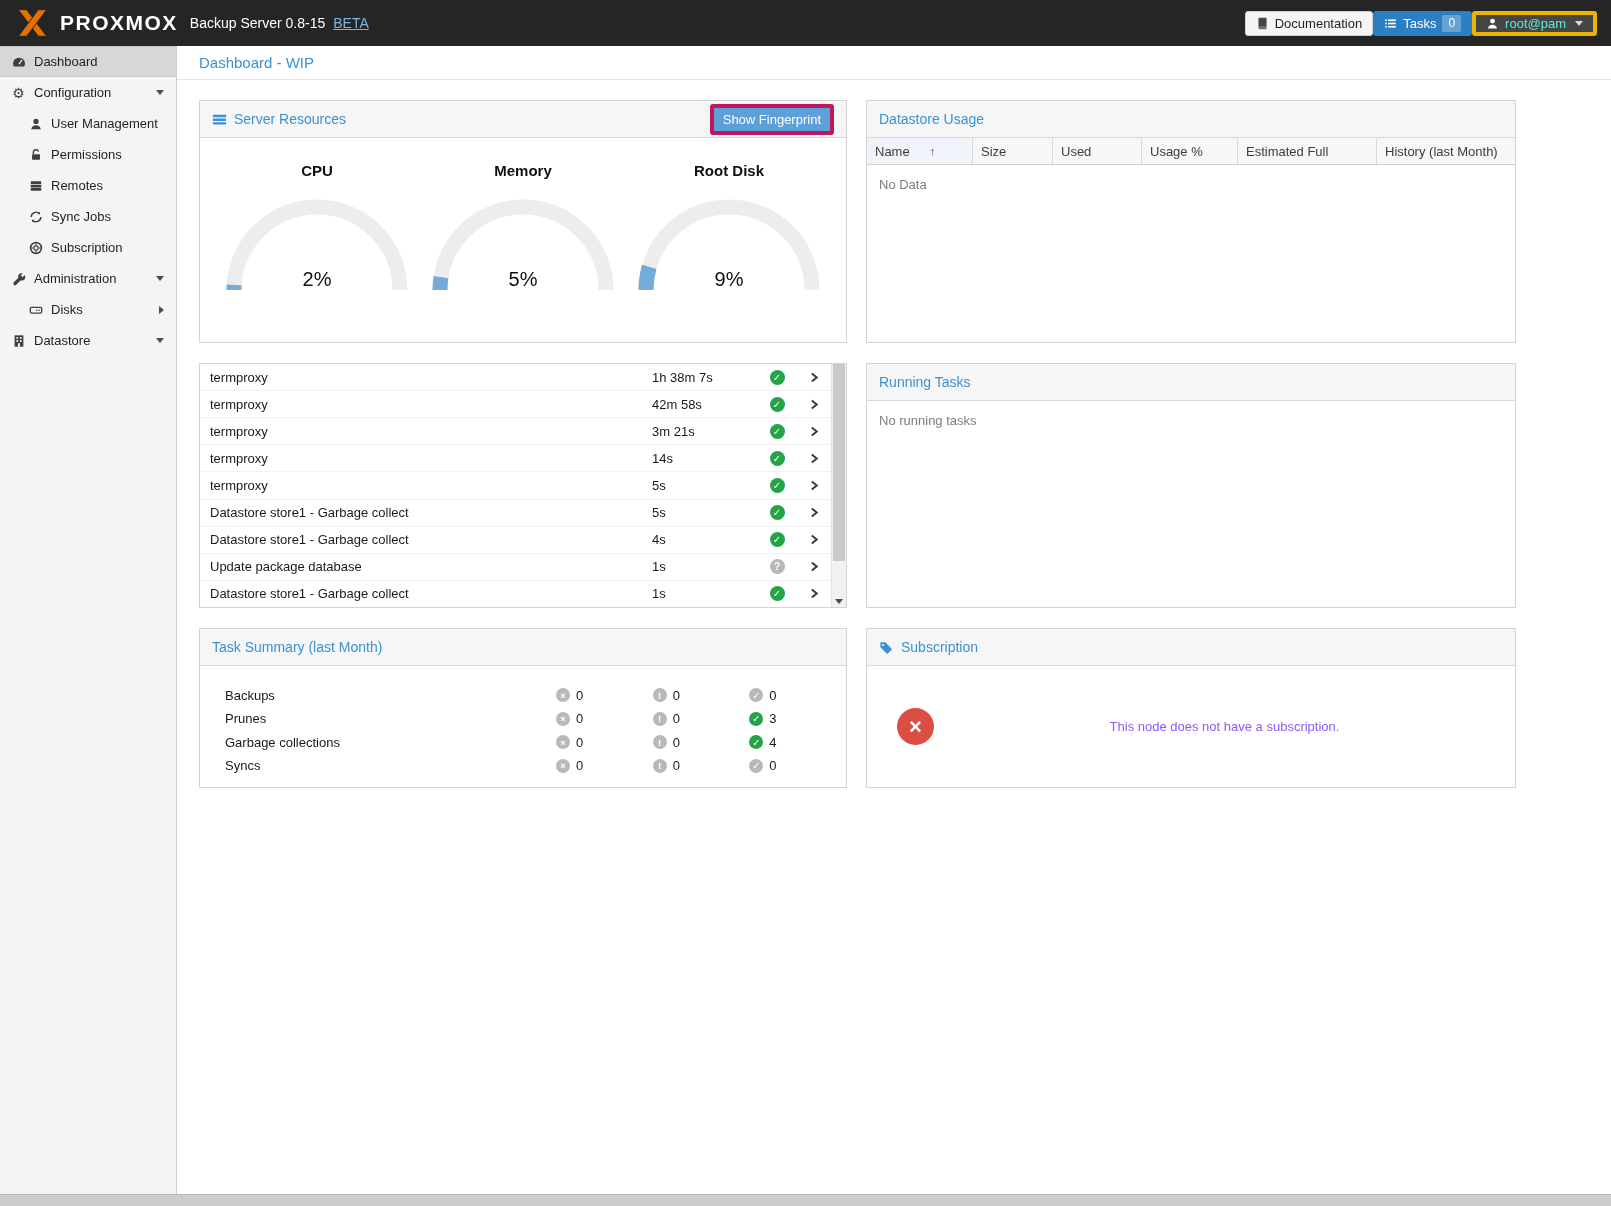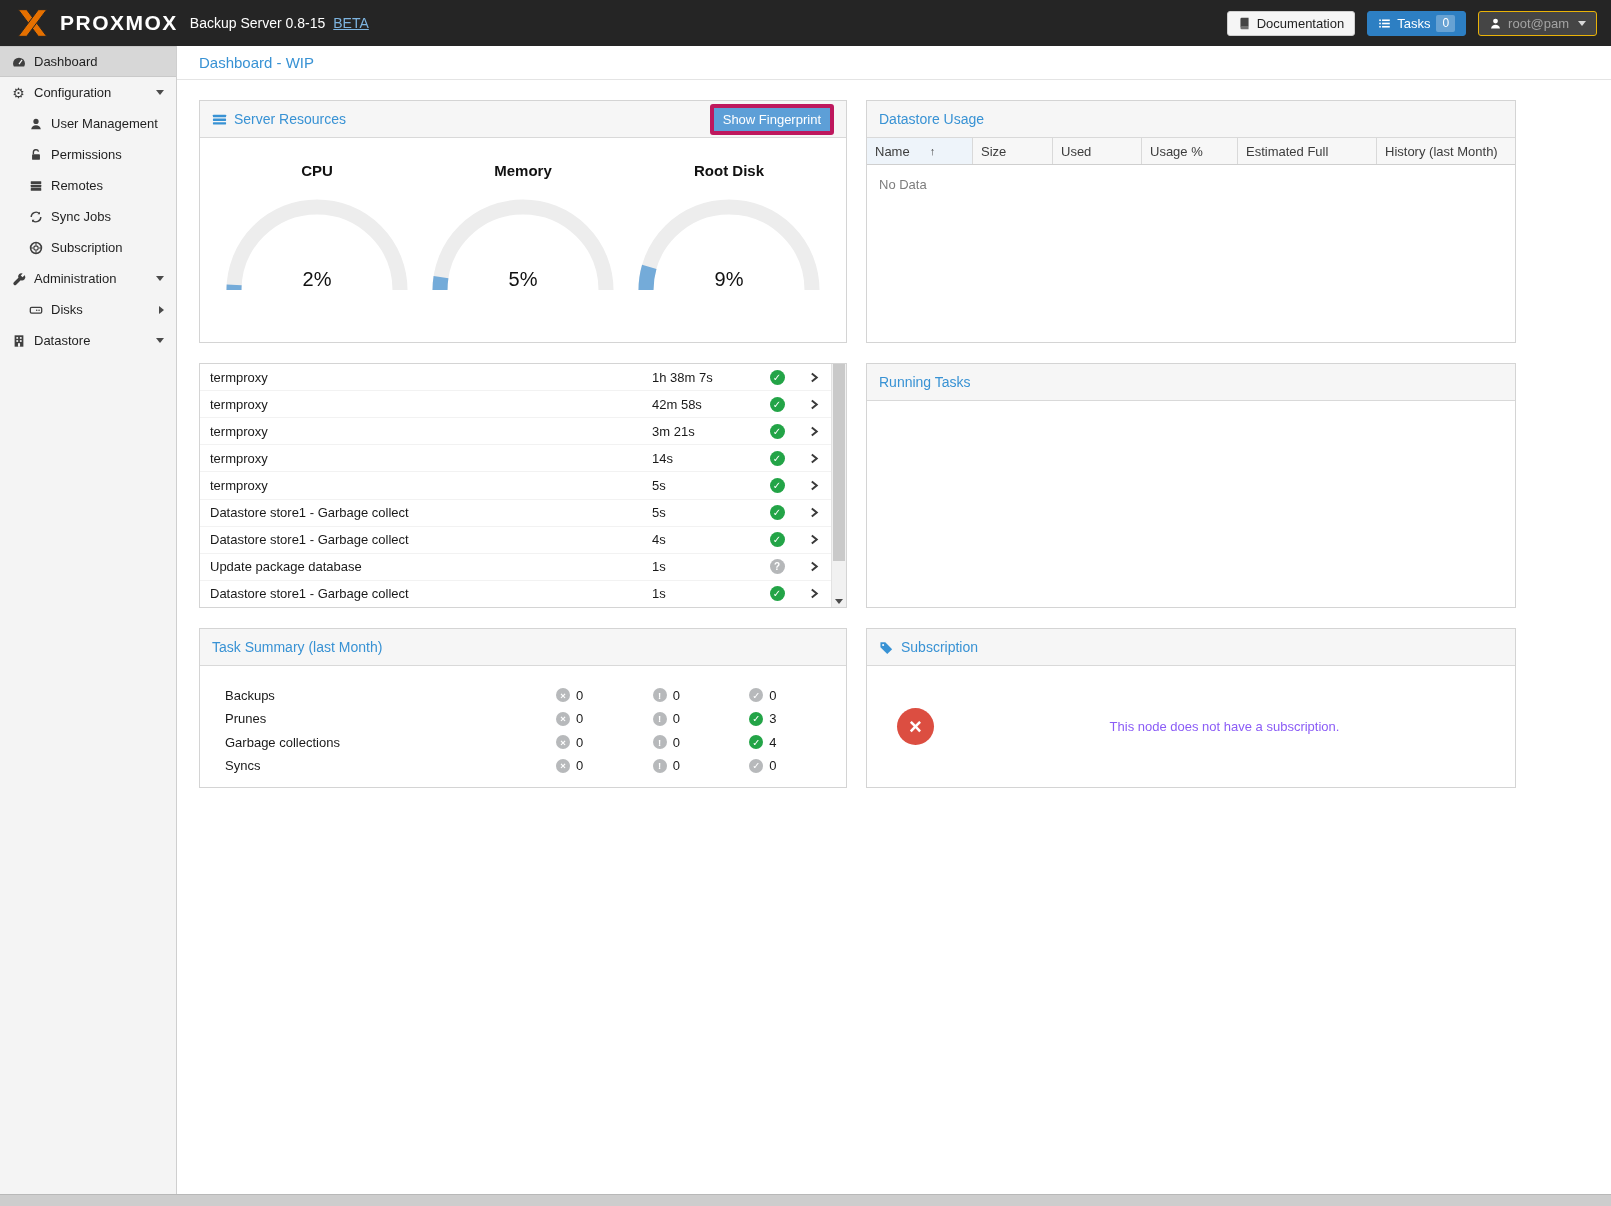--- a/index.html
+++ b/index.html
@@ -13,27 +13,27 @@
   body{font-family:"Liberation Sans","DejaVu Sans",sans-serif;font-size:13px;color:#1a1a1a;background:#fff}
   .app{width:1611px;height:1206px;display:flex;flex-direction:column;overflow:hidden;background:#fff}
 
   
   .topbar{height:46px;flex:0 0 46px;background:#252525;display:flex;align-items:center;padding:0 14px}
   .logo{display:flex;align-items:center;gap:9px}
   .logo-x{width:37px;height:30px;display:block}
   .logo-text{color:#fff;font-weight:bold;font-size:21px;letter-spacing:1.5px}
   .top-sub{color:#fff;font-size:14px;margin-left:12px}
   .beta-link{color:#7db4e0;font-size:14px;margin-left:8px;text-decoration:underline;cursor:pointer}
-  .top-right{margin-left:auto;display:flex;gap:12px;align-items:flex-start}
+  .top-right{margin-left:auto;display:flex;align-items:flex-start}
   .tbtn{height:25px;display:flex;align-items:center;gap:6px;padding:0 10px;border-radius:3px;font-size:13px;cursor:pointer;white-space:nowrap}
   .tbtn svg{display:block}
   .tbtn.doc{background:#f5f5f5;border:1px solid #cfcfcf;color:#222}
   .tbtn.tasks{background:#2d7fc3;border:1px solid #2d7fc3;color:#fff}
   .badge{background:rgba(255,255,255,.28);padding:0 6px;border-radius:2px;font-size:12px;line-height:17px}
-  .tbtn.user{background:#454545;border:1px solid #eab308;color:#a3a3a3}
+  .tbtn.user{background:#454545;border:4px solid #eab308;color:#5eead4}
   .caret-w{width:0;height:0;border-left:4px solid transparent;border-right:4px solid transparent;border-top:5px solid #d8d8d8;margin-left:3px}
 
   
   .main-row{flex:1;display:flex;min-height:0}
   .sidebar{width:177px;flex:0 0 177px;background:#f4f4f4;border-right:1px solid #cfcfcf}
   .content{flex:1;display:flex;flex-direction:column;background:#fff;min-width:0}
   .footer-strip{height:12px;flex:0 0 12px;background:#cdcdcd;border-top:1px solid #b8b8b8}
 
   
   .nav-item{height:31px;display:flex;align-items:center;gap:7px;padding:0 12px 0 10px;cursor:pointer}
@@ -471,20 +471,23 @@
               <div class="scroll-thumb"></div>
               <div class="scroll-arrow-down"></div>
             </div>
           </div>
         </section>
 
         <section class="panel h-mid">
           <div class="panel-header">
             <span class="panel-title">Running Tasks</span>
           </div>
+          <div class="panel-body">
+            <div class="empty-text">No running tasks</div>
+          </div>
         </section>
 
         <section class="panel h-bot">
           <div class="panel-header">
             <span class="panel-title">Task Summary (last Month)</span>
           </div>
           <div class="panel-body ts-body">
   <div class="ts-row">
     <span class="ts-label">Backups</span>
     <span class="ts-stat">

